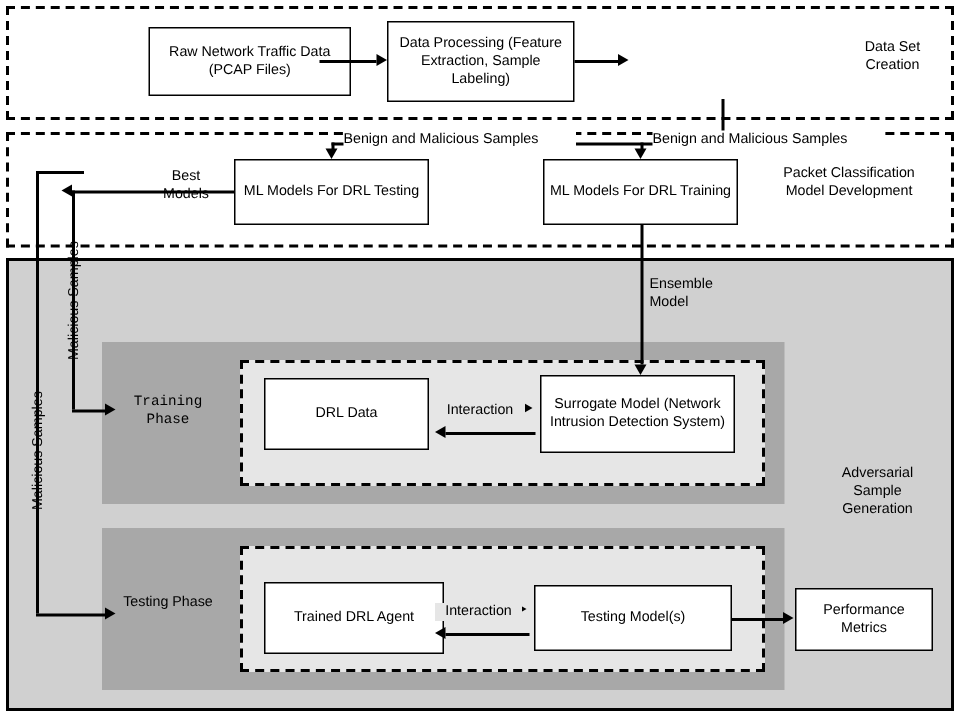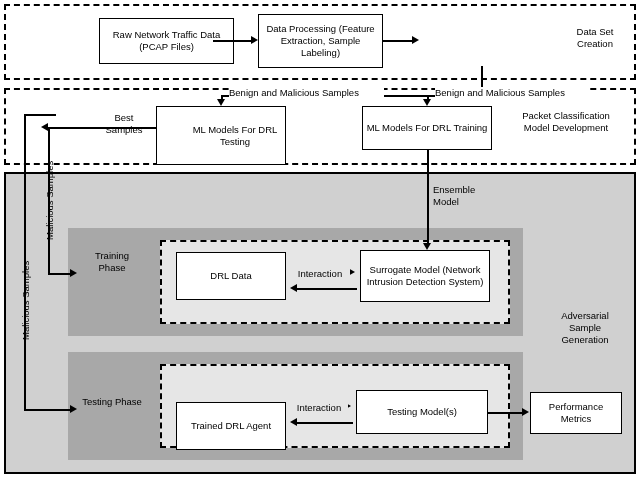--- a/index.html
+++ b/index.html
@@ -101,21 +101,21 @@
 Creation</div>
 
   <div class="abs hline" style="left:213px; top:40px; width:38px;"></div>
   <div class="abs arrow-r" style="left:251px; top:36px;"></div>
 
   <div class="abs hline" style="left:383px; top:40px; width:29px;"></div>
   <div class="abs arrow-r" style="left:412px; top:36px;"></div>
 
   <div class="abs dash-frame" style="left:4px; top:88px; width:632px; height:77px;"></div>
 
-  <div class="abs box" style="left:156px; top:106px; width:130px; height:59px;padding-left:30px;">
+  <div class="abs box" style="left:156px; top:106px; width:130px; height:44px;">
     <span>ML Models For DRL Testing</span>
   </div>
 
   <div class="abs box" style="left:362px; top:106px; width:130px; height:44px;">
     <span>ML Models For DRL Training</span>
   </div>
 
   <div class="abs label" style="left:498px; top:110px; width:136px; white-space:pre-line; text-align:center;">Packet Classification
 Model Development</div>
 
@@ -124,55 +124,55 @@
 
   <div class="abs vline" style="left:221px; top:95px; height:5px;"></div>
   <div class="abs arrow-d" style="left:217px; top:99px;"></div>
 
   <div class="abs vline" style="left:427px; top:95px; height:5px;"></div>
   <div class="abs arrow-d" style="left:423px; top:99px;"></div>
 
   <div class="abs label" style="left:229px; top:87px; width:155px; text-align:left; background:#fff;">Benign and Malicious Samples</div>
   <div class="abs label" style="left:435px; top:87px; width:155px; text-align:left; background:#fff;">Benign and Malicious Samples</div>
 
-  <div class="abs label" style="left:98px; top:112px; width:52px; white-space:pre-line;">Best Samples</div>
+  <div class="abs label" style="left:98px; top:112px; width:52px; white-space:pre-line;">Best Models</div>
 
   <div class="abs hline" style="left:48px; top:127px; width:108px;"></div>
   <div class="abs arrow-l" style="left:41px; top:123px;"></div>
 
   <div class="abs solid-frame" style="left:4px; top:172px; width:632px; height:302px; background:#d0d0d0;"></div>
 
   <div class="abs label" style="left:540px; top:310px; width:90px; white-space:pre-line;">Adversarial
 Sample
 Generation</div>
 
   <div class="abs panel-dgrey" style="left:68px; top:228px; width:455px; height:108px;"></div>
 
   <div class="abs panel-dgrey" style="left:68px; top:352px; width:455px; height:108px;"></div>
 
   <div class="abs dash-frame" style="left:160px; top:240px; width:350px; height:84px; background:#e6e6e6;"></div>
   <div class="abs dash-frame" style="left:160px; top:364px; width:350px; height:84px; background:#e6e6e6;"></div>
 
-  <div class="abs label" style="left:82px; top:250px; width:60px; white-space:pre-line;">Training Phase</div>
+  <div class="abs label" style="left:82px; top:262px; width:60px; white-space:pre-line;font-family:Liberation Mono, monospace;">Training Phase</div>
   <div class="abs label" style="left:82px; top:396px; width:60px; white-space:pre-line;">Testing Phase</div>
 
   <div class="abs box box-thick" style="left:176px; top:252px; width:110px; height:48px;">
     <span>DRL Data</span>
   </div>
   <div class="abs box box-thick" style="left:360px; top:250px; width:130px; height:52px;">
     <span>Surrogate Model (Network Intrusion Detection System)</span>
   </div>
 
   <div class="abs hline" style="left:290px; top:272px; width:58px;"></div>
   <div class="abs arrow-r" style="left:348px; top:268px;"></div>
   <div class="abs hline" style="left:297px; top:288px; width:60px;"></div>
   <div class="abs arrow-l" style="left:290px; top:284px;"></div>
   <div class="abs label" style="left:290px; top:268px; width:60px; background:#e6e6e6;">Interaction</div>
 
-  <div class="abs box box-thick" style="left:176px; top:388px; width:110px; height:48px;margin-top:14px;">
+  <div class="abs box box-thick" style="left:176px; top:388px; width:120px; height:48px;">
     <span>Trained DRL Agent</span>
   </div>
   <div class="abs box box-thick" style="left:356px; top:390px; width:132px; height:44px;">
     <span>Testing Model(s)</span>
   </div>
   <div class="abs box box-thick" style="left:530px; top:392px; width:92px; height:42px;">
     <span>Performance Metrics</span>
   </div>
 
   <div class="abs hline" style="left:290px; top:406px; width:54px;"></div>

